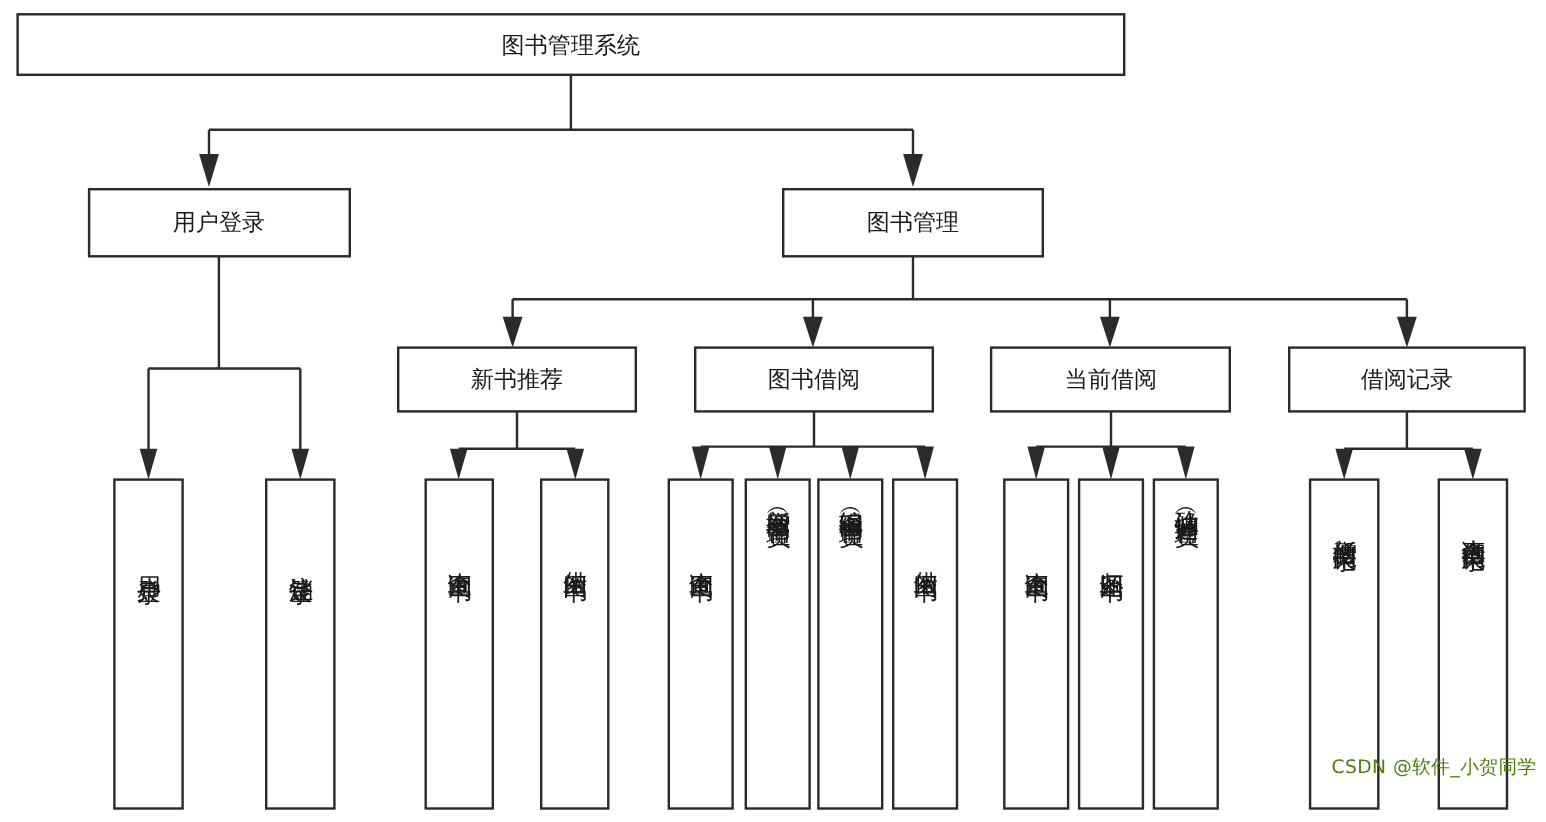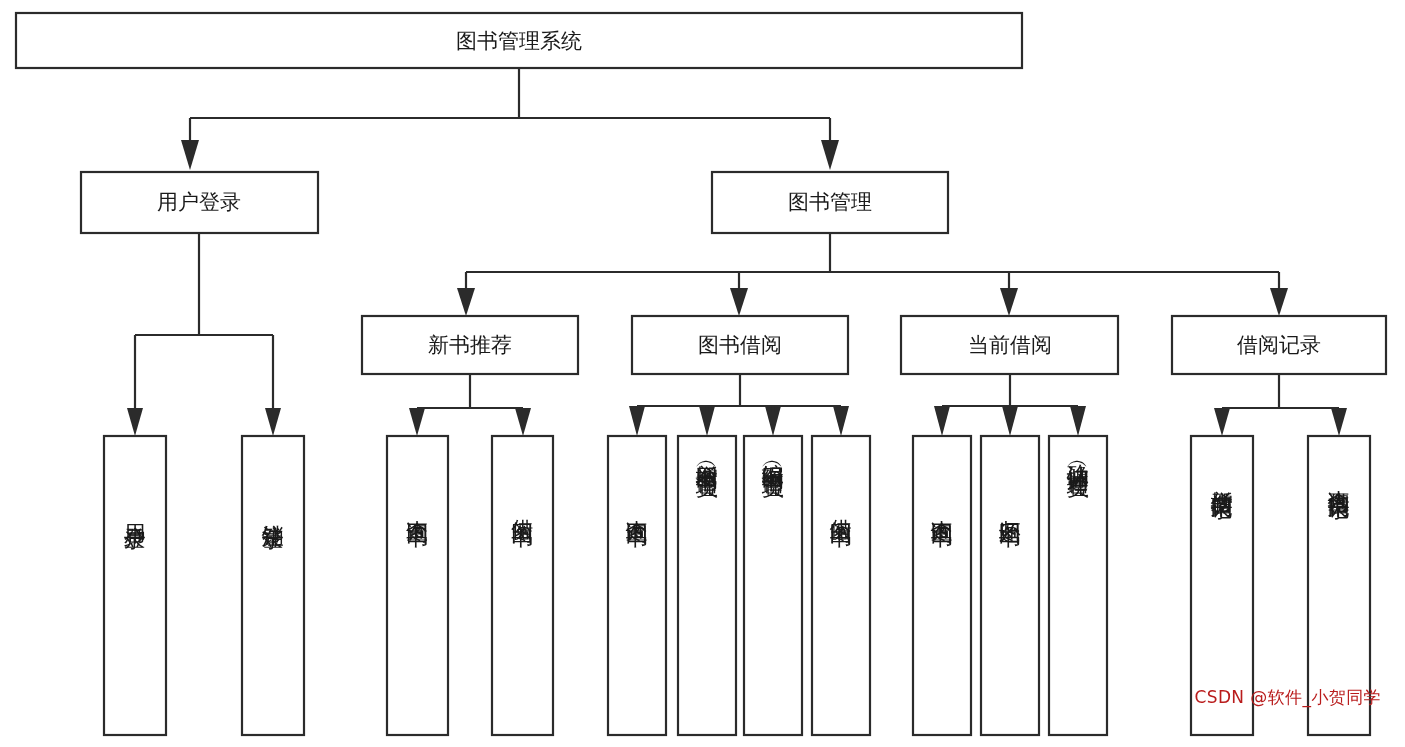--- a/index.html
+++ b/index.html
@@ -61,25 +61,25 @@
     text-orientation: upright;
     font-family: "DejaVu Sans", "Liberation Sans", sans-serif;
     font-size: 22px;
     line-height: 1.06;
     letter-spacing: 2px;
     color: #1a1a1a;
     white-space: nowrap;
   }
   #watermark {
     position: absolute;
-    right: 24px;
+    right: 8px;
     bottom: 4px;
     font-family: "DejaVu Sans", "Liberation Sans", sans-serif;
     font-size: 17px;
-    color: #b91c1c;
+    color: #4d7c0f;
     letter-spacing: 0.4px;
     white-space: nowrap;
   }
 </style>
 </head>
 <body>
 
 <div id="diagram-root">
 
   <svg id="tree-svg" viewBox="0 0 1405 747">

